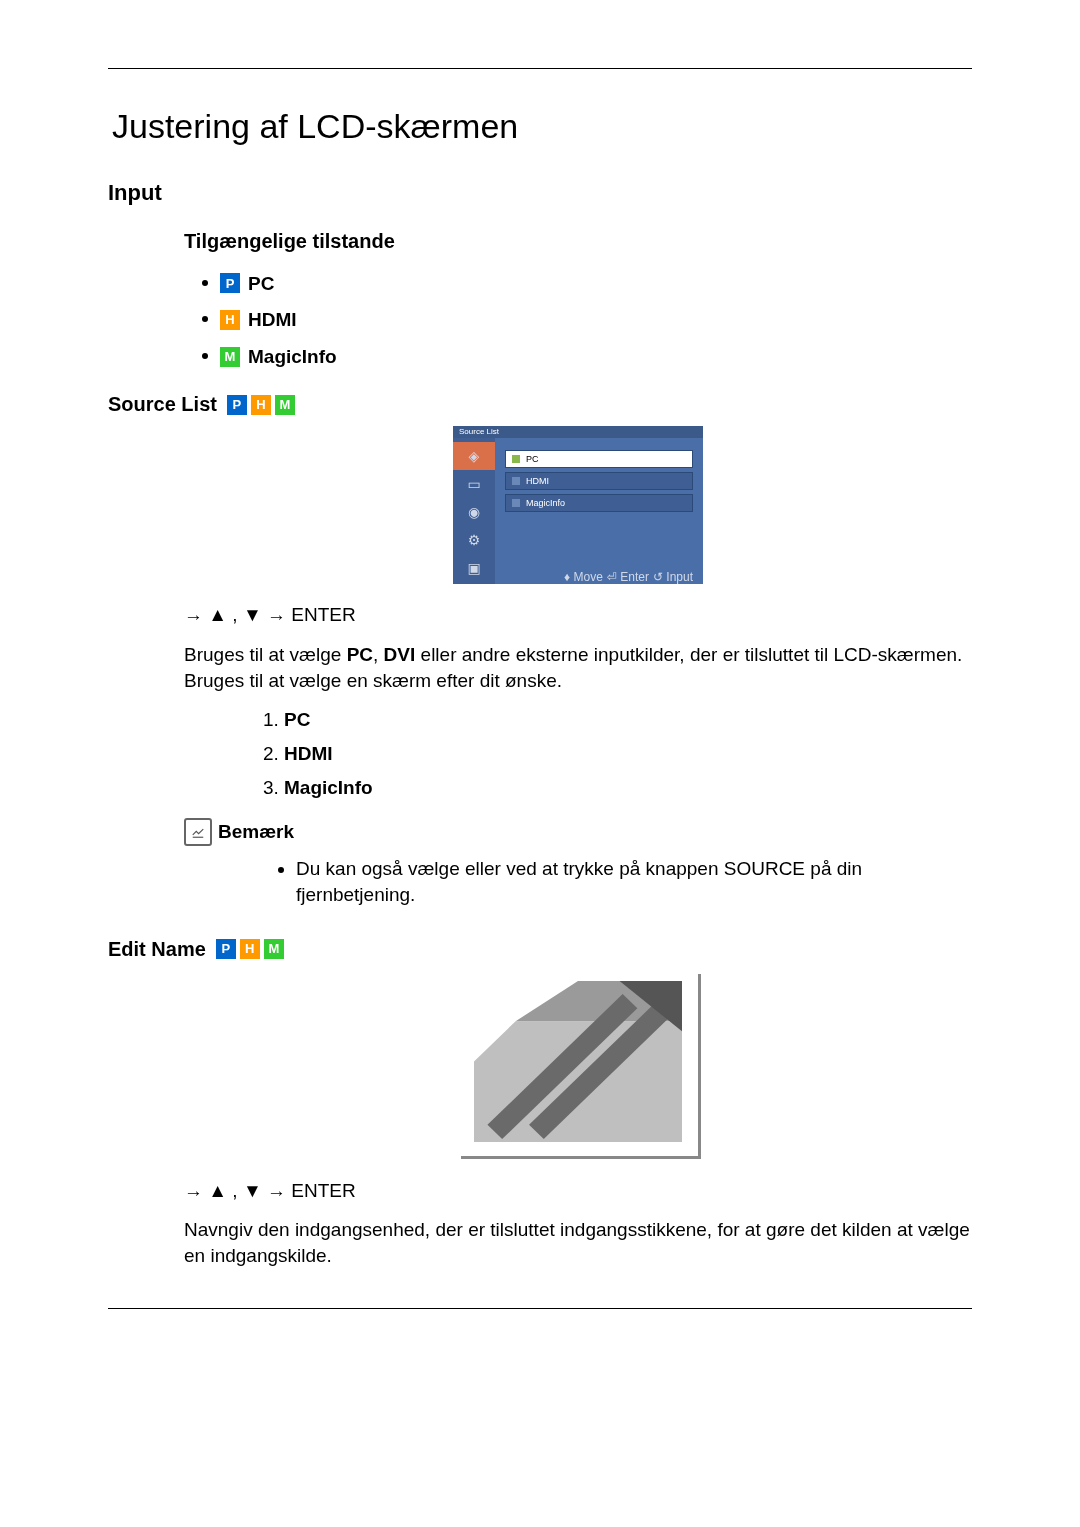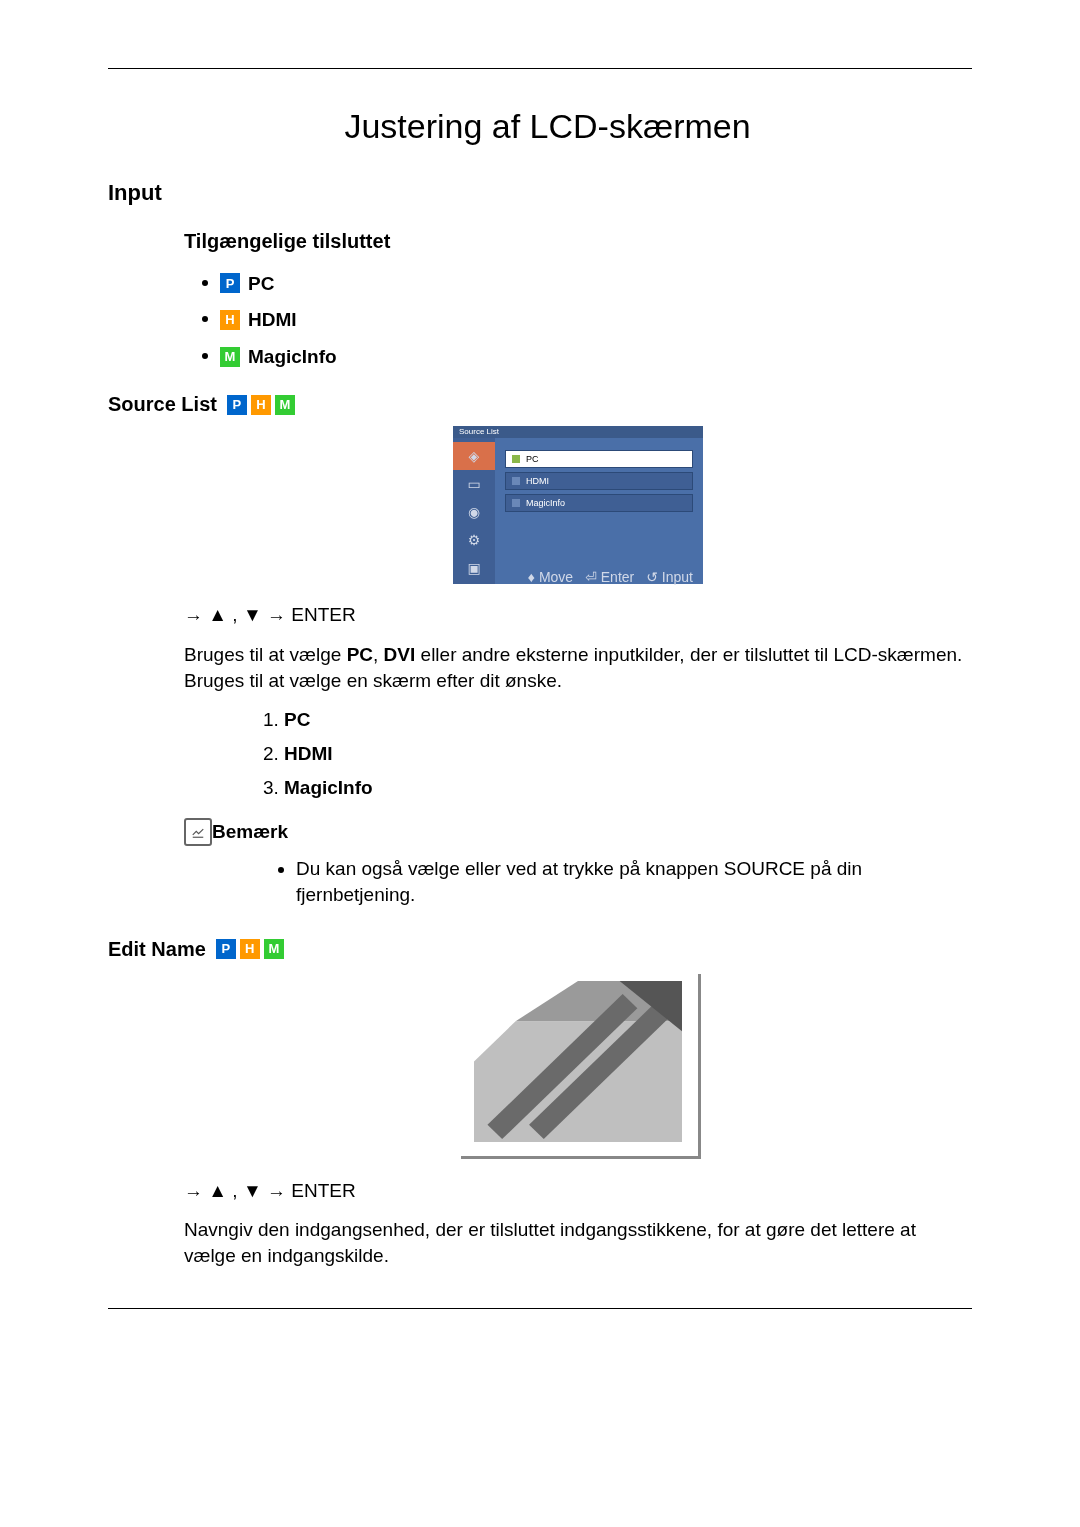--- a/index.html
+++ b/index.html
@@ -9,21 +9,21 @@
     margin:0 auto;
     box-sizing:border-box;
     padding:68px 108px 0 108px;
     font-family:Arial,Helvetica,sans-serif;
     color:#000;
     font-size:19px;
     line-height:1.35;
   }
   .rule{border:0;border-top:1px solid #000;margin:0 0 30px 0;}
   .rule-bottom{border:0;border-top:1px solid #000;margin:40px 0 0 0;}
-  h1{font-size:34px;font-weight:400;margin:35px 0 28px 15px;text-align:center;}
+  h1{font-size:34px;font-weight:400;margin:35px 0 28px 4px;}
   h2{font-size:22px;font-weight:700;margin:0 0 20px 0;}
   h3{font-size:20px;font-weight:700;margin:10px 0 14px 0;}
   h3.ind{padding-left:76px;}
   .heading-row{display:flex;align-items:center;gap:10px;}
   .badge-row{display:flex;gap:4px;}
   .badge{width:20px;height:20px;display:flex;align-items:center;justify-content:center;font-size:13px;font-weight:700;color:#fff;}
   .b-p{background:#0066cc;}
   .b-h{background:#ff9900;}
   .b-m{background:#33cc33;}
   ul.modes{list-style:disc;padding-left:112px;margin:0 0 22px 0;}
@@ -55,28 +55,28 @@
   .osd-item{
     height:16px;margin:4px 0;border:1px solid #2c4a78;
     display:flex;align-items:center;padding-left:6px;gap:6px;font-size:9px;
     background:#3f5f94;
   }
   .osd-item .chk{width:8px;height:8px;background:#8bb84a;display:inline-block;}
   .osd-item.off .chk{background:#6a88b8;}
   .osd-item.sel{background:#fff;color:#000;}
   .osd-foot{
     position:absolute;bottom:0;left:42px;right:0;height:14px;
-    display:flex;justify-content:flex-end;gap:12px;
-    font-size:14px;padding-right:10px;align-items:center;color:#d0d8e8;
+    display:flex;justify-content:flex-end;gap:4px;
+    font-size:12px;padding-right:10px;align-items:center;color:#d0d8e8;
   }
   .body-text{margin:2px 0;}
   ol.num{padding-left:100px;margin:14px 0;}
   ol.num li{font-weight:400;margin:8px 0;}
   ol.num li b{font-weight:700;}
-  .note-row{display:flex;align-items:center;gap:0;margin:18px 0 10px 0;}
+  .note-row{display:flex;align-items:center;gap:6px;margin:18px 0 10px 0;}
   .note-ico{
     width:24px;height:24px;border:2px solid #666;border-radius:3px;
     display:flex;align-items:center;justify-content:center;
   }
   .note-ico svg{width:14px;height:14px;stroke:#555;fill:none;stroke-width:2;}
   ul.note-list{list-style:disc;padding-left:112px;margin:6px 0 28px 0;}
   .edit-img{
     width:240px;height:185px;margin:8px auto 22px auto;
     position:relative;box-shadow:3px 3px 0 #888;
     background:#fff;
@@ -92,21 +92,21 @@
 <body>
 
 <div class="page">
 
   <hr class="rule">
 
   <h1>Justering af LCD-skærmen</h1>
 
   <h2>Input</h2>
 
-  <h3 class="ind">Tilgængelige tilsluttet</h3>
+  <h3 class="ind">Tilgængelige tilstande</h3>
 
   <ul class="modes">
     <li>
       <span class="row">
         <span class="badge b-p">P</span>
         <span>PC</span>
       </span>
     </li>
     <li>
       <span class="row">
@@ -228,18 +228,18 @@
         </svg>
       </div>
     </div>
 
     <div class="nav-line">
       → <span class="arrow">▲</span> ,
       <span class="arrow">▼</span> →
       <span>ENTER</span>
     </div>
 
-    <div class="body-text">Navngiv den indgangsenhed, der er tilsluttet indgangsstikkene, for at gøre det lettere at vælge en indgangskilde.</div>
+    <div class="body-text">Navngiv den indgangsenhed, der er tilsluttet indgangsstikkene, for at gøre det kilden at vælge en indgangskilde.</div>
   </div>
 
   <hr class="rule-bottom">
 
 </div>
 
 </body></html>

